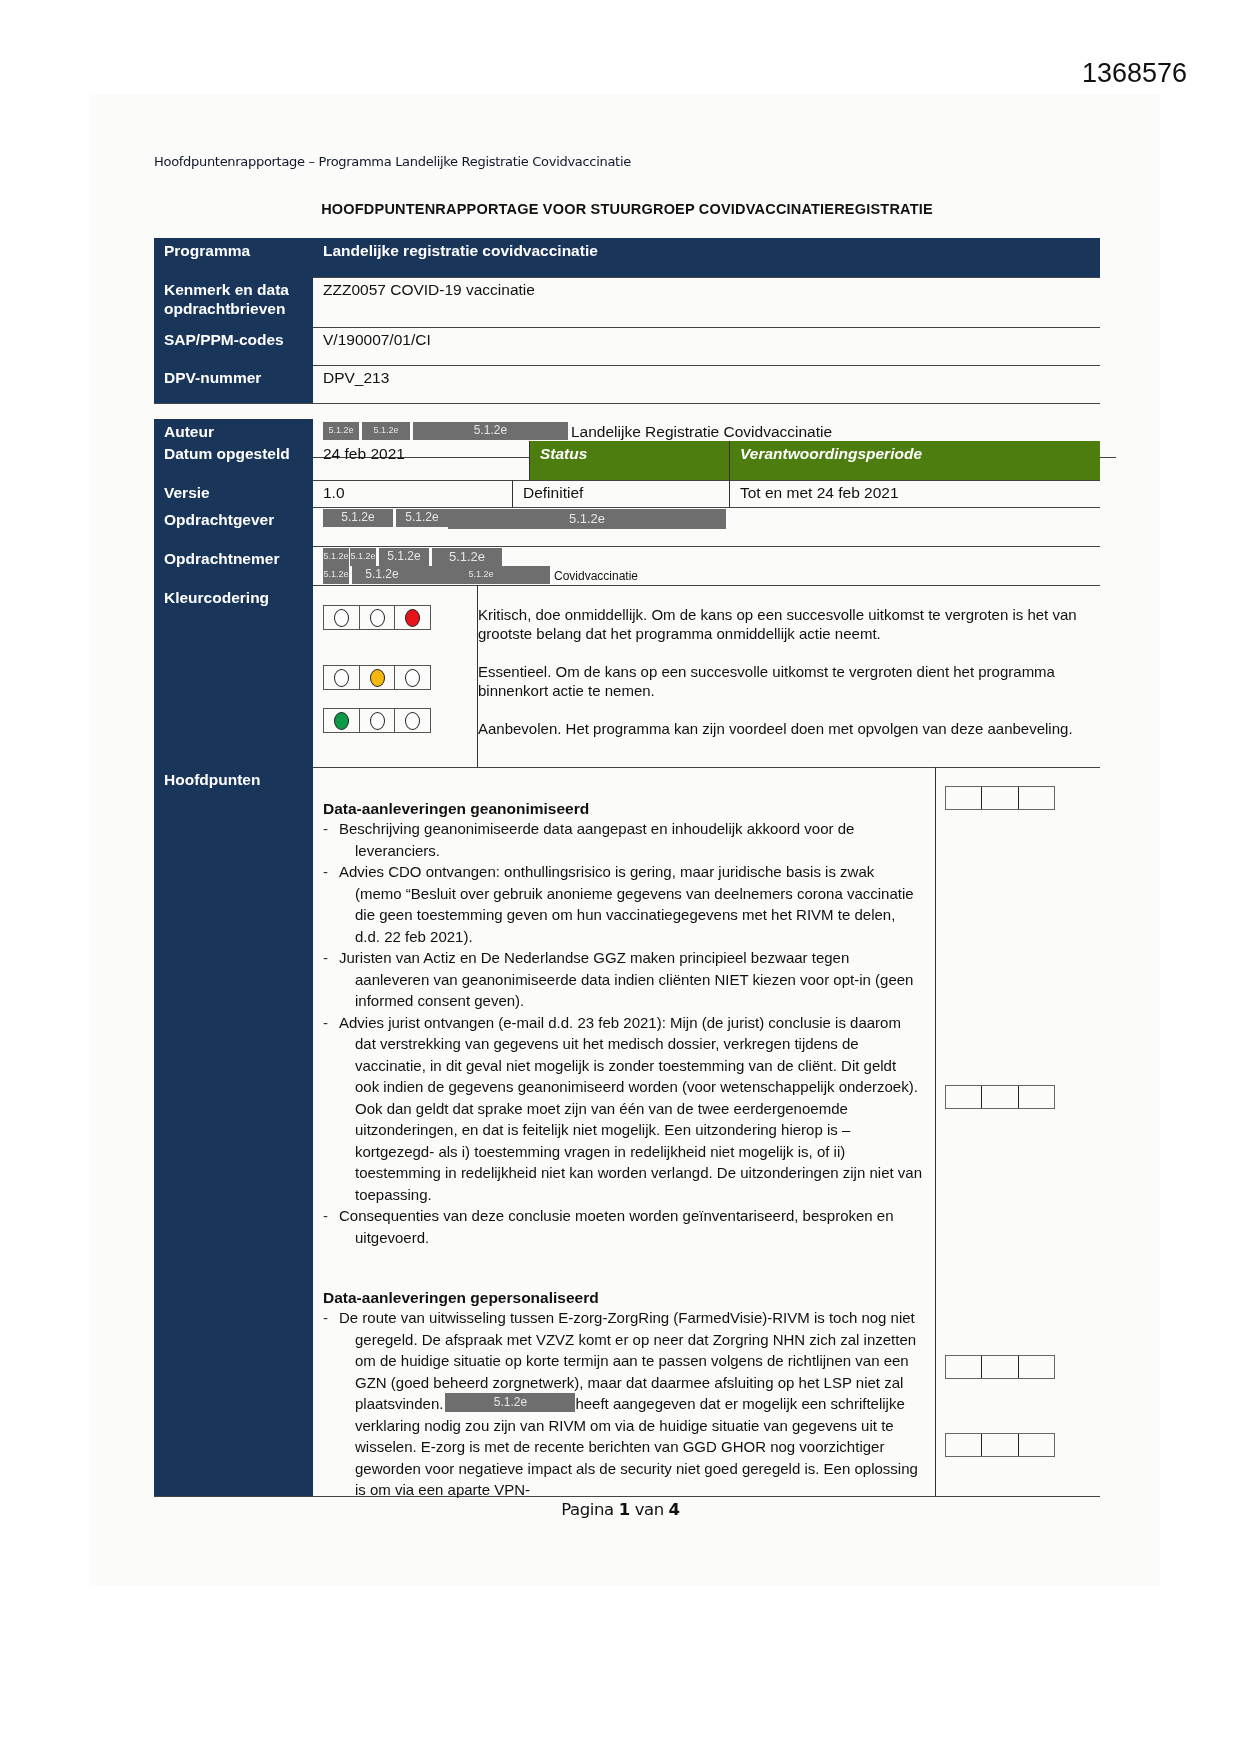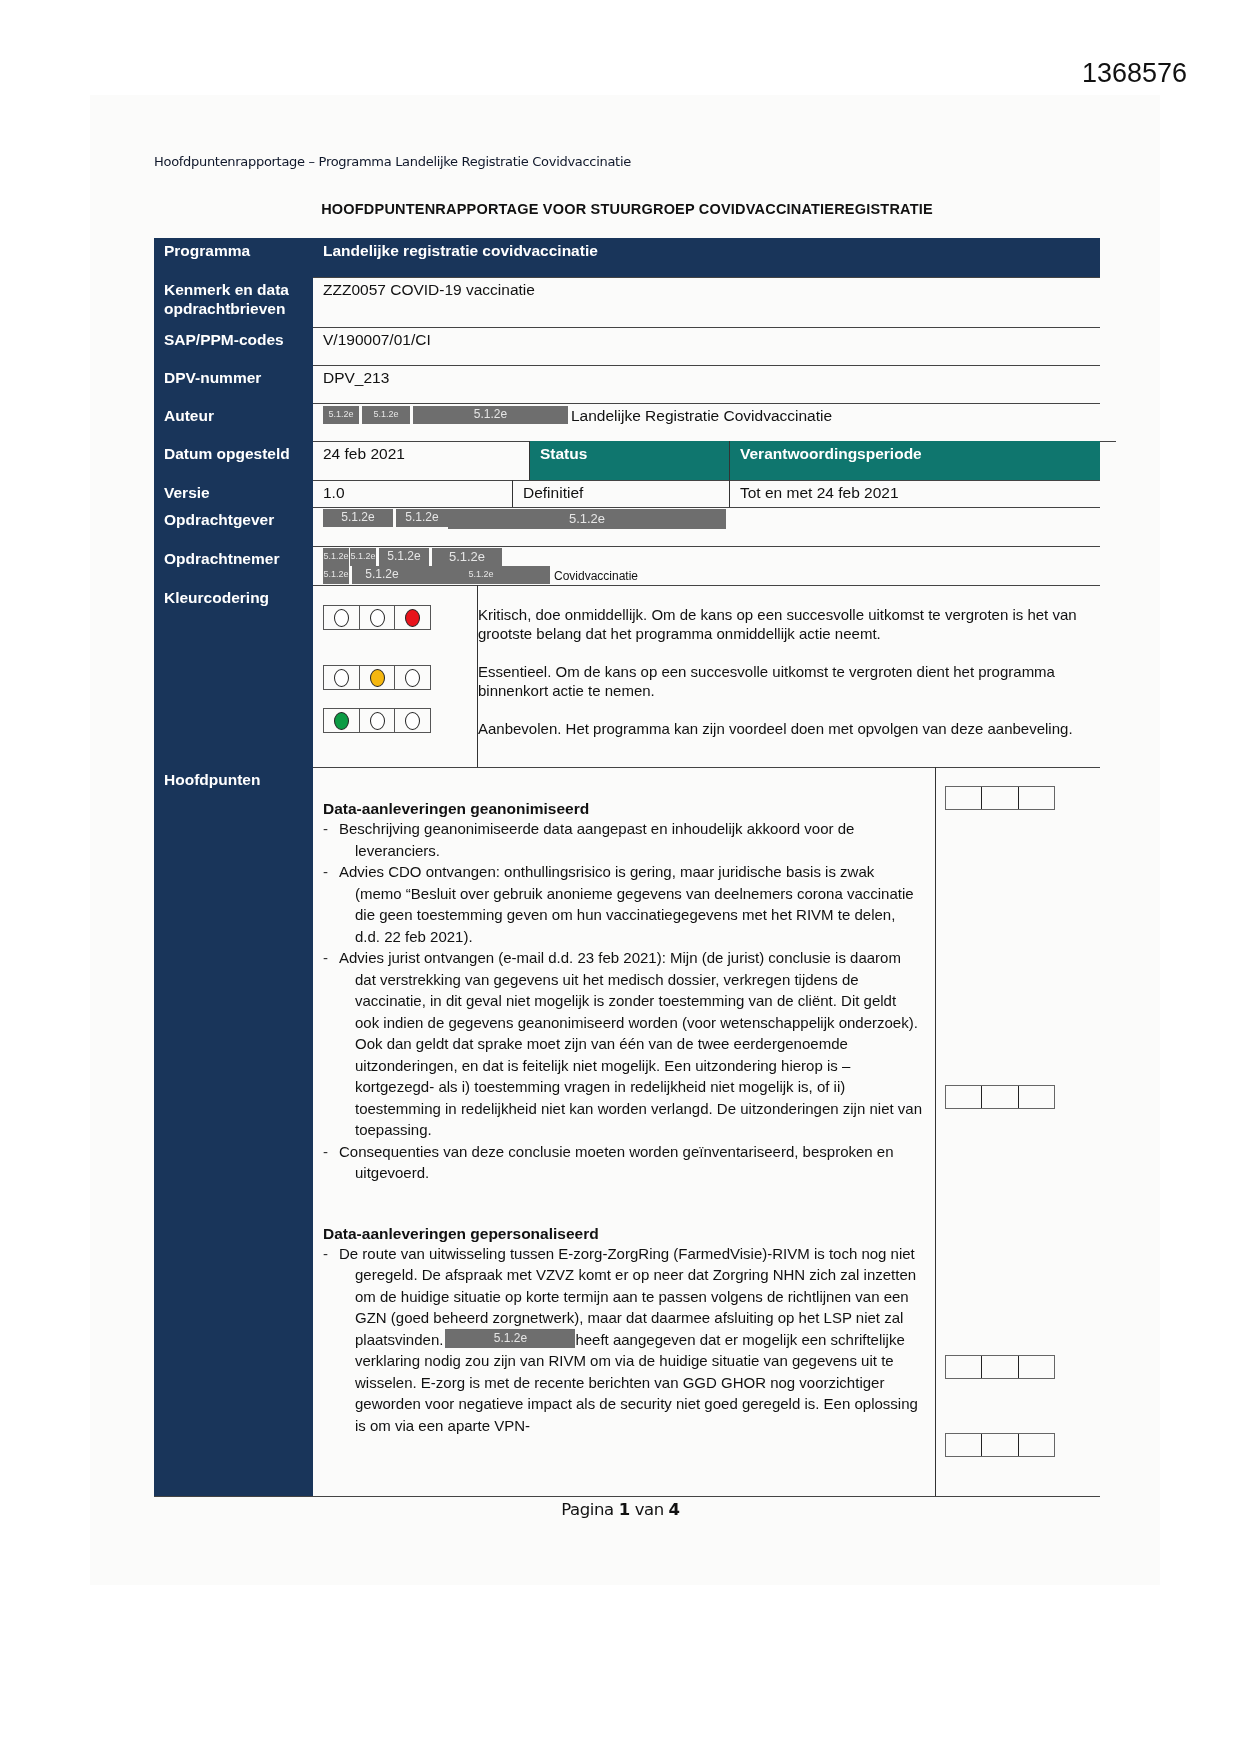--- a/index.html
+++ b/index.html
@@ -9,21 +9,21 @@
   .runhead{position:absolute;left:154px;top:154px;font-size:13px;color:#0f172a;font-family:"DejaVu Sans",sans-serif;letter-spacing:-0.3px;}
   .title{position:absolute;left:154px;width:946px;top:201px;text-align:center;font-weight:bold;font-size:14.5px;letter-spacing:0.2px;}
   .tbl{position:absolute;left:154px;top:238px;width:946px;height:1258px;}
   .row{position:absolute;left:0;width:946px;border-bottom:1.5px solid #444;}
   .lab{position:absolute;left:0;top:0;width:159px;height:100%;background:#19355a;color:#fff;font-weight:bold;font-size:15.5px;box-sizing:border-box;padding:3px 10px;line-height:19px;}
   .val{position:absolute;left:159px;top:0;right:0;height:100%;font-size:15.5px;box-sizing:border-box;padding:3px 10px;line-height:19px;}
   .val.dark{background:#19355a;color:#fff;font-weight:bold;}
   .redact{display:inline-block;background:#6e6e6e;color:#e6e6e6;text-align:center;font-size:12px;line-height:17px;height:18px;vertical-align:top;margin-right:3px;}
   .redact.sm{font-size:9px;}
   .cellsplit{position:absolute;top:0;height:100%;box-sizing:border-box;padding:3px 10px;font-size:15.5px;line-height:19px;border-left:1.5px solid #333;}
-  .hdr{background:#0f766e;color:#fff;font-weight:bold;}
+  .hdr{background:#4d7c0f;color:#fff;font-weight:bold;font-style:italic;}
   .tl{display:flex;width:108px;height:25px;border:1.5px solid #555;box-sizing:border-box;position:absolute;left:10px;}
   .tl span{flex:1;border-right:1.5px solid #555;display:flex;align-items:center;justify-content:center;}
   .tl span:last-child{border-right:none;}
   .dot{width:15px;height:18px;border-radius:50%;border:1.5px solid #222;box-sizing:border-box;background:#fff;}
   .kc-text{position:absolute;left:165px;font-size:15px;line-height:19px;width:600px;}
   .checkbox3{position:absolute;width:110px;height:24px;border:1.5px solid #666;box-sizing:border-box;display:flex;}
   .checkbox3 span{flex:1;border-right:1.5px solid #222;}
   .checkbox3 span:last-child{border-right:none;}
   .hp-body{position:absolute;left:169px;top:0;width:600px;font-size:15px;line-height:21.5px;}
   .hp-body h4{margin:0;font-size:15.5px;font-weight:bold;line-height:19px;}
@@ -56,21 +56,21 @@
   <div class="row" style="top:89px;height:38px;">
     <div class="lab">SAP/PPM-codes</div>
     <div class="val">V/190007/01/CI</div>
   </div>
 
   <div class="row" style="top:127px;height:38px;">
     <div class="lab">DPV-nummer</div>
     <div class="val">DPV_213</div>
   </div>
 
-  <div class="row" style="top:165px;height:38px;padding-left:16px;">
+  <div class="row" style="top:181px;height:38px;padding-left:16px;">
     <div class="lab">Auteur</div>
     <div class="val" style="padding-left:10px;">
       <span class="redact sm" style="width:36px;">5.1.2e</span><span class="redact sm" style="width:48px;">5.1.2e</span><span class="redact" style="width:155px;">5.1.2e</span><span>Landelijke Registratie Covidvaccinatie</span>
     </div>
   </div>
 
   <div class="row" style="top:203px;height:39px;">
     <div class="lab">Datum opgesteld</div>
     <div class="cellsplit" style="left:159px;width:216px;border-left:none;">24 feb 2021</div>
     <div class="cellsplit hdr" style="left:375px;width:200px;">Status</div>
@@ -149,20 +149,21 @@
 
   <div class="row" style="top:529px;height:729px;">
     <div class="lab">Hoofdpunten</div>
     <div class="val" style="padding:0;">
       <div style="position:absolute;left:622px;top:0;height:100%;border-left:1.5px solid #333;"></div>
       <div class="hp-body" style="left:10px;top:0;margin-top:32px;">
         <h4>Data-aanleveringen geanonimiseerd</h4>
         <ul>
           <li>Beschrijving geanonimiseerde data aangepast en inhoudelijk akkoord voor de leveranciers.</li>
           <li>Advies CDO ontvangen: onthullingsrisico is gering, maar juridische basis is zwak (memo “Besluit over gebruik anonieme gegevens van deelnemers corona vaccinatie die geen toestemming geven om hun vaccinatiegegevens met het RIVM te delen, d.d. 22 feb 2021).</li>
+          <li>Juristen van Actiz en De Nederlandse GGZ maken principieel bezwaar tegen aanleveren van geanonimiseerde data indien cliënten NIET kiezen voor opt-in (geen informed consent geven).</li>
           <li>Advies jurist ontvangen (e-mail d.d. 23 feb 2021): Mijn (de jurist) conclusie is daarom dat verstrekking van gegevens uit het medisch dossier, verkregen tijdens de vaccinatie, in dit geval niet mogelijk is zonder toestemming van de cliënt. Dit geldt ook indien de gegevens geanonimiseerd worden (voor wetenschappelijk onderzoek). Ook dan geldt dat sprake moet zijn van één van de twee eerdergenoemde uitzonderingen, en dat is feitelijk niet mogelijk. Een uitzondering hierop is – kortgezegd- als i) toestemming vragen in redelijkheid niet mogelijk is, of ii) toestemming in redelijkheid niet kan worden verlangd. De uitzonderingen zijn niet van toepassing.</li>
           <li>Consequenties van deze conclusie moeten worden geïnventariseerd, besproken en uitgevoerd.</li>
         </ul>
         <div style="height:40px;"></div>
         <h4>Data-aanleveringen gepersonaliseerd</h4>
         <ul>
           <li><span>De route van uitwisseling tussen E-zorg-ZorgRing (FarmedVisie)-RIVM is toch nog niet geregeld. De afspraak met VZVZ komt er op neer dat Zorgring NHN zich zal inzetten om de huidige situatie op korte termijn aan te passen volgens de richtlijnen van een GZN (goed beheerd zorgnetwerk), maar dat daarmee afsluiting op het LSP niet zal plaatsvinden.</span><span class="redact" style="width:130px;height:19px;line-height:19px;margin:0 0 0 2px;text-indent:0;">5.1.2e</span><span>heeft aangegeven dat er mogelijk een schriftelijke verklaring nodig zou zijn van RIVM om via de huidige situatie van gegevens uit te wisselen. E-zorg is met de recente berichten van GGD GHOR nog voorzichtiger geworden voor negatieve impact als de security niet goed geregeld is. Een oplossing is om via een aparte VPN-</span></li>
         </ul>
       </div>
       <div class="checkbox3" style="left:632px;top:19px;">

